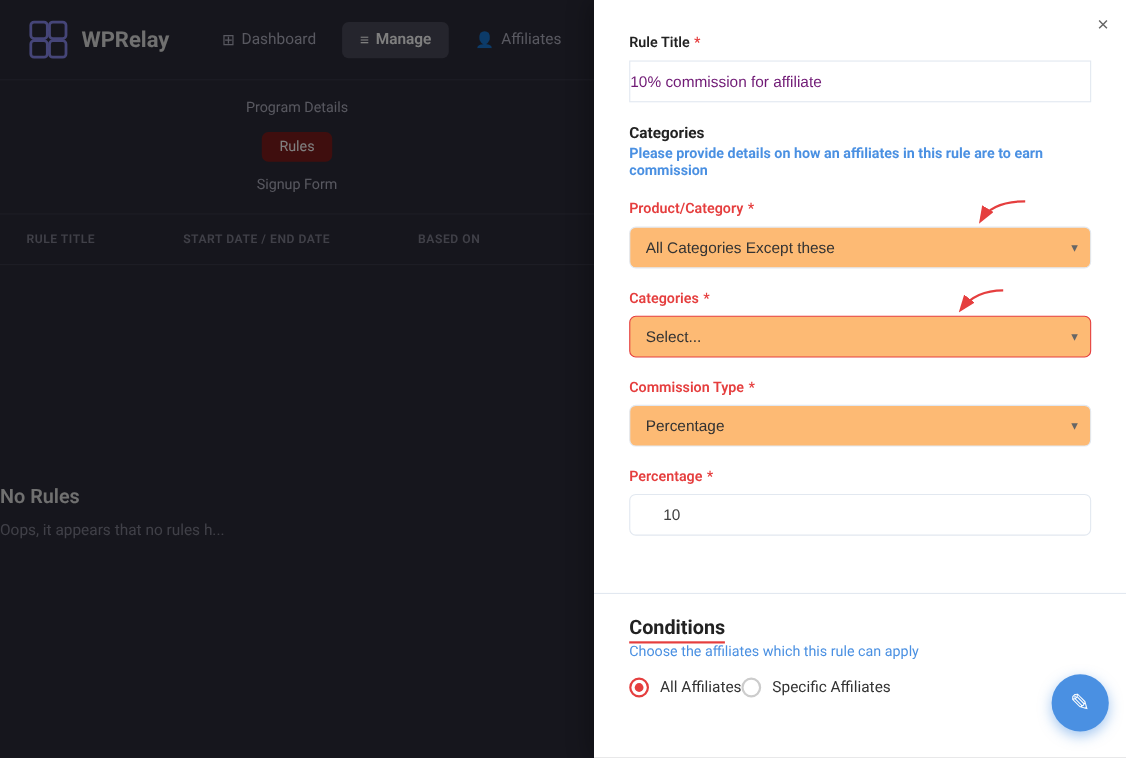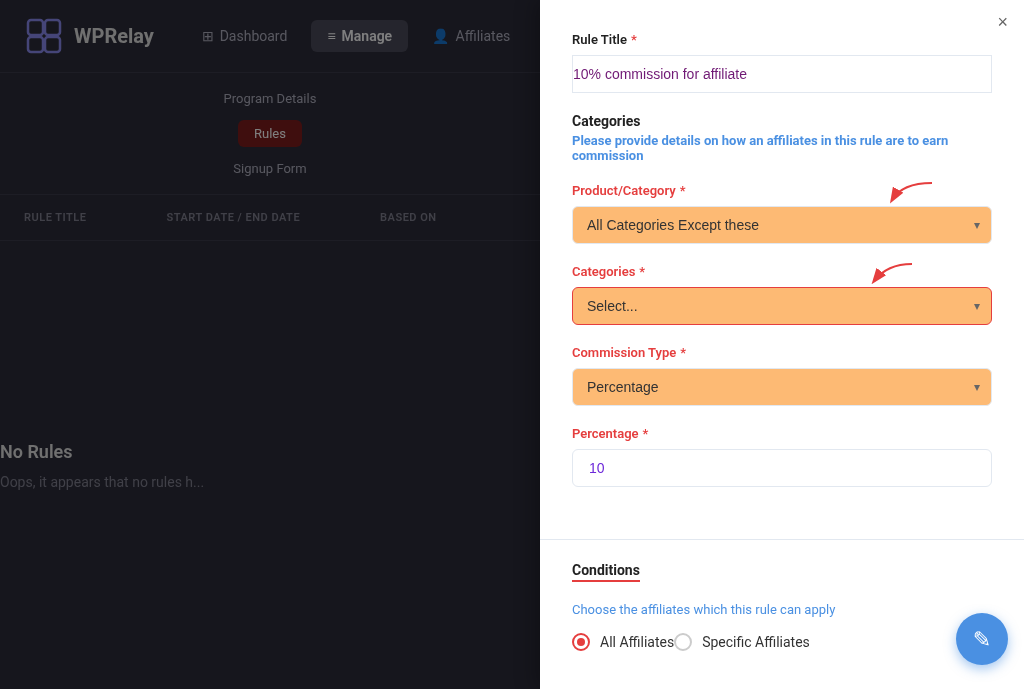--- a/index.html
+++ b/index.html
@@ -238,48 +238,48 @@
       color: #666;
       pointer-events: none;
     }
 
     .product-category-wrapper {
       position: relative;
     }
 
     .percentage-input {
       width: 100%;
-      padding: 10px 16px;
+      padding: 10px 30px;
       border: 1.5px solid #e2e8f0;
       border-radius: 6px;
       font-size: 14px;
-      color: #6d28d9;
+      color: #404040;
       outline: none;
     }
 
     
     .divider {
       height: 1px;
       background: #e2e8f0;
       margin: 8px 0 20px 0;
     }
 
     
     .conditions-section {
       padding: 0 32px 24px 32px;
     }
 
     .conditions-title {
-      font-size: 14px;
+      font-size: 18px;
       font-weight: 700;
       color: #222;
       border-bottom: 2px solid #e53e3e;
       display: inline-block;
       padding-bottom: 2px;
-      margin-bottom: 20px;
+      margin-bottom: 0;
     }
 
     .conditions-subtitle {
       font-size: 13px;
       color: #4a90e2;
       margin-bottom: 16px;
     }
 
     .radio-group {
       display: flex;

